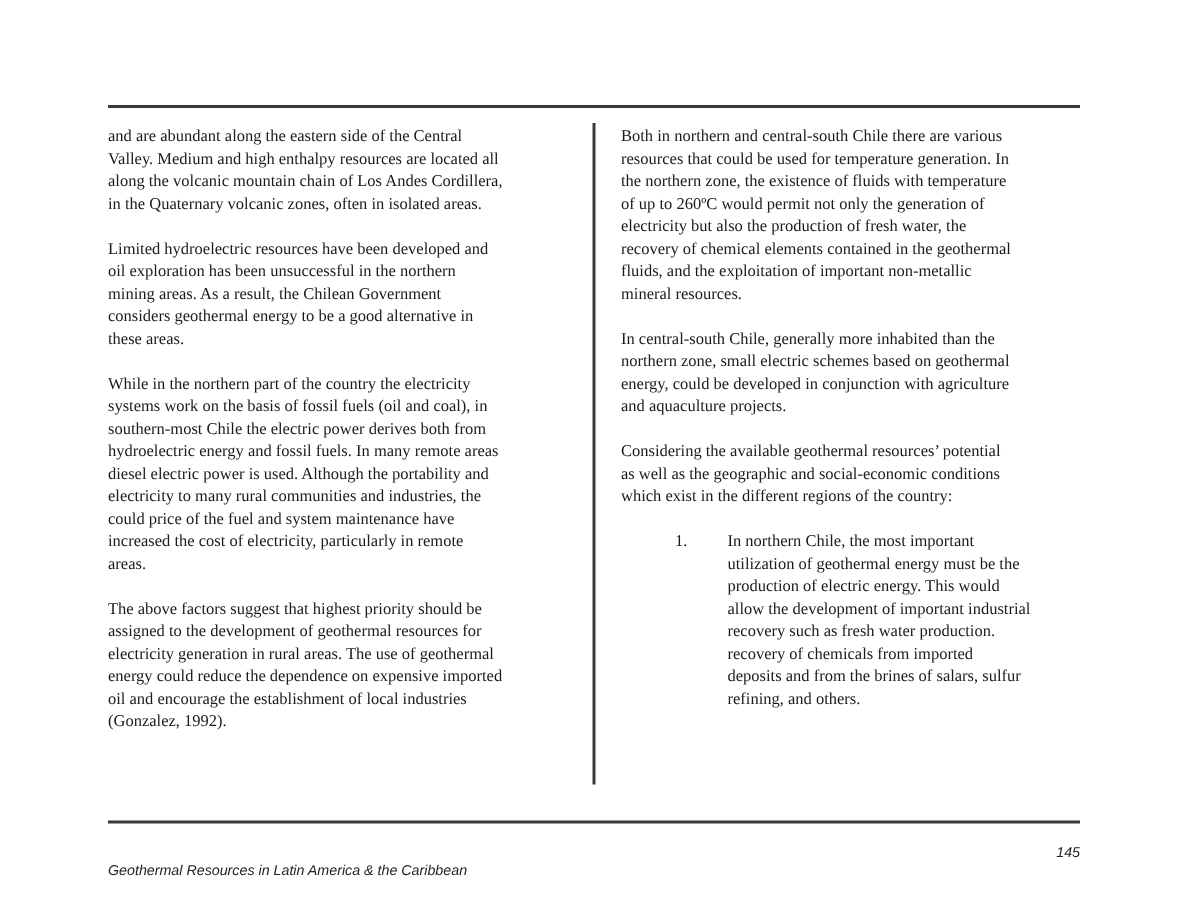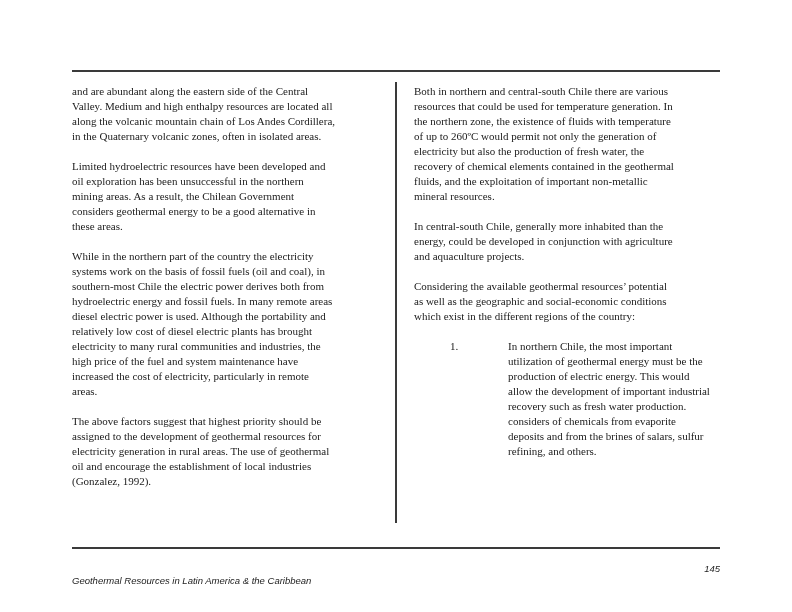--- a/index.html
+++ b/index.html
@@ -8,21 +8,21 @@
   .rule-top { position: absolute; left: 72px; top: 70px; width: 648px; height: 2px; background: #3a3a3a; }
   .rule-bottom { position: absolute; left: 72px; top: 547px; width: 648px; height: 2px; background: #3a3a3a; }
   .divider { position: absolute; left: 395px; top: 82px; width: 2px; height: 441px; background: #3a3a3a; }
   .col { position: absolute; top: 84px; font-size: 11px; line-height: 15px; }
   .col-left { left: 72px; width: 290px; }
   .col-right { left: 414px; width: 290px; }
   .col p { margin: 0 0 15px 0; white-space: nowrap; }
   .col p span.ln { display: block; }
   .list-item { position: relative; margin: 0; }
   .list-num { position: absolute; left: 36px; top: 0; }
-  .list-body { margin-left: 94px; }
+  .list-body { margin-left: 71px; }
   .list-body span.ln { display: block; white-space: nowrap; }
   .footer { position: absolute; top: 563px; left: 72px; width: 648px;
             font-family: "Liberation Sans", sans-serif; font-style: italic; font-size: 9.5px; color: #222; }
   .footer-title { position: absolute; left: 0; top: 12px; }
   .footer-page { position: absolute; right: 0; top: 0; margin-left: 40px; }
 </style>
 </head>
 <body>
 
 <div class="rule-top"></div>
@@ -41,65 +41,66 @@
     <span class="ln">mining areas.  As a result, the Chilean Government</span>
     <span class="ln">considers geothermal energy to be a good alternative in</span>
     <span class="ln">these areas.</span>
   </p>
   <p>
     <span class="ln">While in the northern part of the country the electricity</span>
     <span class="ln">systems work on the basis of fossil fuels (oil and coal), in</span>
     <span class="ln">southern-most Chile the electric power derives both from</span>
     <span class="ln">hydroelectric energy and fossil fuels. In many remote areas</span>
     <span class="ln">diesel electric power is used. Although the portability and</span>
-    <span class="ln">relatively low cost of diesel electric plants has brought</span>
     <span class="ln">electricity to many rural communities and industries, the</span>
-    <span class="ln">high price of the fuel and system maintenance have</span>
+    <span class="ln">could price of the fuel and system maintenance have</span>
     <span class="ln">increased the cost of  electricity, particularly in remote</span>
     <span class="ln">areas.</span>
   </p>
   <p>
     <span class="ln">The above factors suggest that highest priority should be</span>
     <span class="ln">assigned to the development of geothermal resources for</span>
     <span class="ln">electricity generation in rural areas.  The use of geothermal</span>
+    <span class="ln">energy could reduce the dependence on expensive imported</span>
     <span class="ln">oil and encourage the establishment of local industries</span>
     <span class="ln">(Gonzalez, 1992).</span>
   </p>
 </div>
 
 <div class="col col-right">
   <p>
     <span class="ln">Both in northern and central-south Chile there are various</span>
     <span class="ln">resources that could be used for temperature generation. In</span>
     <span class="ln">the northern zone, the existence of fluids with temperature</span>
     <span class="ln">of up to 260ºC would permit not only the generation of</span>
     <span class="ln">electricity but also the production of fresh water, the</span>
     <span class="ln">recovery of chemical elements contained in the geothermal</span>
     <span class="ln">fluids, and the exploitation of important non-metallic</span>
     <span class="ln">mineral resources.</span>
   </p>
   <p>
     <span class="ln">In central-south Chile, generally more inhabited than the</span>
+    <span class="ln">northern zone, small electric schemes based on geothermal</span>
     <span class="ln">energy, could be developed in  conjunction with agriculture</span>
     <span class="ln">and aquaculture projects.</span>
   </p>
   <p>
     <span class="ln">Considering the available geothermal resources’ potential</span>
     <span class="ln">as well as the geographic and social-economic conditions</span>
     <span class="ln">which exist in the different regions of the country:</span>
   </p>
   <div class="list-item">
     <span class="list-num">1.</span>
     <div class="list-body">
       <span class="ln">In northern Chile, the most important</span>
       <span class="ln">utilization of geothermal energy must be the</span>
       <span class="ln">production of electric energy. This would</span>
       <span class="ln">allow the development of important industrial</span>
       <span class="ln">recovery such as fresh water production.</span>
-      <span class="ln">considers of  chemicals from evaporite</span>
+      <span class="ln">recovery of  chemicals from imported</span>
       <span class="ln">deposits and from the brines of salars, sulfur</span>
       <span class="ln">refining, and others.</span>
     </div>
   </div>
 </div>
 
 <div class="rule-bottom"></div>
 
 <div class="footer">
   <span class="footer-title">Geothermal Resources in Latin America &amp; the Caribbean</span>

